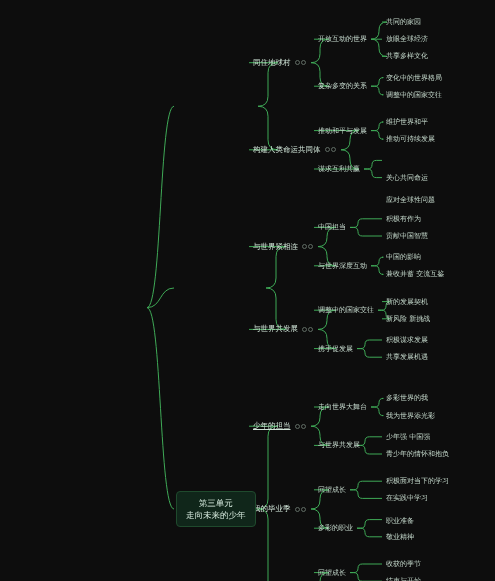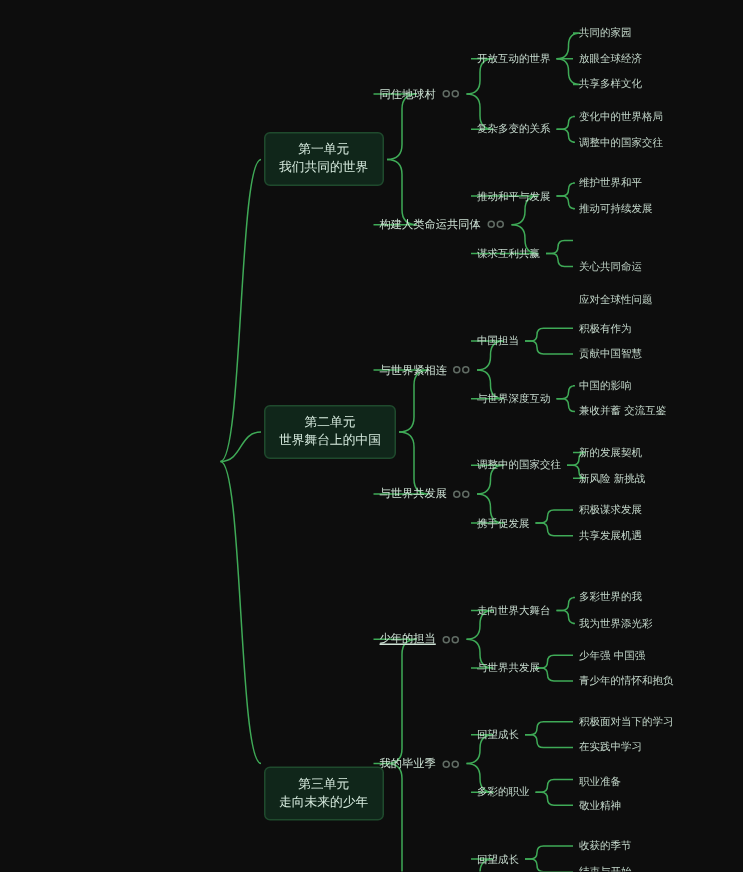--- a/index.html
+++ b/index.html
@@ -153,24 +153,20 @@
     <div class="node leaf" style="left: 386px; visibility: visible; top: 155.4px; margin-top: 40px;">应对全球性问题</div>
     <div class="node leaf" style="left: 386px; visibility: visible; top: 172.6px;">关心共同命运</div>
     <div class="node lvl3" style="left: 318px; visibility: visible; top: 164px;">谋求互利共赢</div>
     <div class="node lvl2" style="left: 253px; visibility: visible; top: 143.8px;">
       <span>构建人类命运共同体</span>
       <span class="toggle">
         <i></i>
         <i></i>
       </span>
     </div>
-    <div class="node unit" style="left: 176px; visibility: visible; top: 88.25px;">
-      <span class="l1">第一单元</span>
-      <span class="l2">我们共同的世界</span>
-    </div>
     <div class="node leaf" style="left: 386px; visibility: visible; top: 213.8px;">积极有作为</div>
     <div class="node leaf" style="left: 386px; visibility: visible; top: 231px;">贡献中国智慧</div>
     <div class="node lvl3" style="left: 318px; visibility: visible; top: 222.4px;">中国担当</div>
     <div class="node leaf" style="left: 386px; visibility: visible; top: 252.2px;">中国的影响</div>
     <div class="node leaf" style="left: 386px; visibility: visible; top: 269.4px;">兼收并蓄 交流互鉴</div>
     <div class="node lvl3" style="left: 318px; visibility: visible; top: 260.8px;">与世界深度互动</div>
     <div class="node lvl2" style="left: 253px; visibility: visible; top: 240.6px;">
       <span>与世界紧相连</span>
       <span class="toggle">
         <i></i>
@@ -183,24 +179,20 @@
     <div class="node leaf" style="left: 386px; visibility: visible; top: 335px;">积极谋求发展</div>
     <div class="node leaf" style="left: 386px; visibility: visible; top: 352.2px;">共享发展机遇</div>
     <div class="node lvl3" style="left: 318px; visibility: visible; top: 343.6px;">携手促发展</div>
     <div class="node lvl2" style="left: 253px; visibility: visible; top: 323.4px;">
       <span>与世界共发展</span>
       <span class="toggle">
         <i></i>
         <i></i>
       </span>
     </div>
-    <div class="node unit" style="left: 176px; visibility: visible; top: 270px;">
-      <span class="l1">第二单元</span>
-      <span class="l2">世界舞台上的中国</span>
-    </div>
     <div class="node leaf" style="left: 386px; visibility: visible; top: 393.4px;">多彩世界的我</div>
     <div class="node leaf" style="left: 386px; visibility: visible; top: 410.6px;">我为世界添光彩</div>
     <div class="node lvl3" style="left: 318px; visibility: visible; top: 402px;">走向世界大舞台</div>
     <div class="node leaf" style="left: 386px; visibility: visible; top: 431.8px;">少年强 中国强</div>
     <div class="node leaf" style="left: 386px; visibility: visible; top: 449px;">青少年的情怀和抱负</div>
     <div class="node lvl3" style="left: 318px; visibility: visible; top: 440.4px;">与世界共发展</div>
     <div class="node lvl2" style="left: 253px; visibility: visible; top: 420.2px; text-decoration: underline;">
       <span>少年的担当</span>
       <span class="toggle">
         <i></i>
@@ -216,17 +208,17 @@
     <div class="node lvl2" style="left: 253px; visibility: visible; top: 503px;">
       <span>我的毕业季</span>
       <span class="toggle">
         <i></i>
         <i></i>
       </span>
     </div>
     <div class="node leaf" style="left: 386px; visibility: visible; top: 559px;">收获的季节</div>
     <div class="node leaf" style="left: 386px; visibility: visible; top: 576.2px;">结束与开始</div>
     <div class="node lvl3" style="left: 318px; visibility: visible; top: 567.6px;">回望成长</div>
-    <div class="node unit" style="left: 176px; visibility: visible; top: 491px; margin-top: 20px;">
+    <div class="node unit" style="left: 176px; visibility: visible; top: 491px;">
       <span class="l1">第三单元</span>
       <span class="l2">走向未来的少年</span>
     </div>
   </div>
 
 </body></html>

